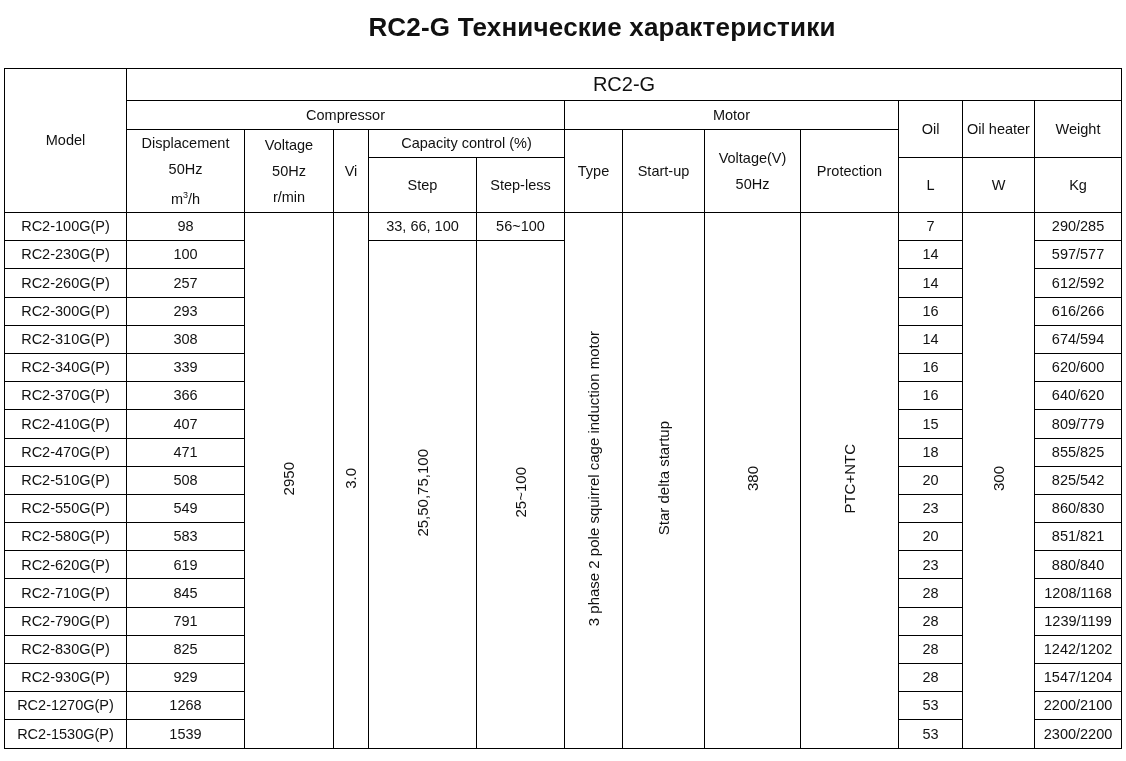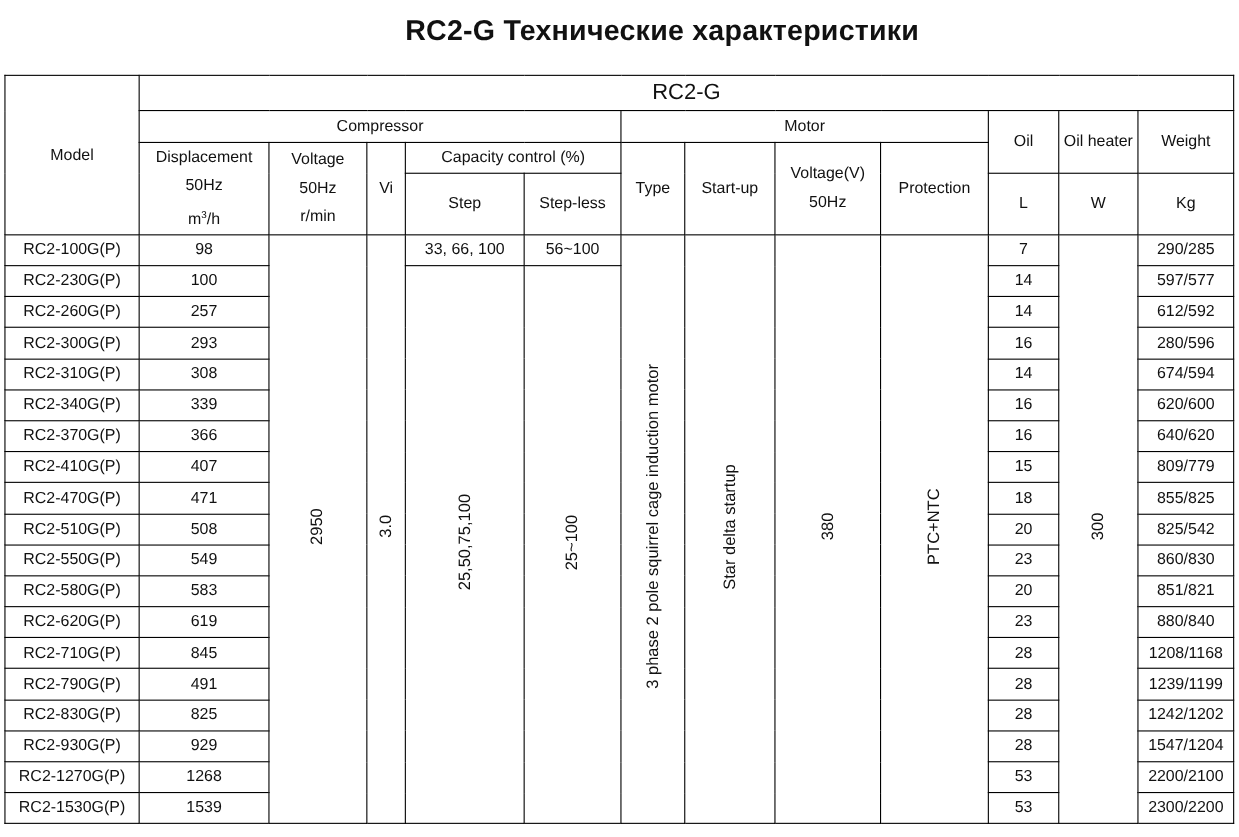--- a/index.html
+++ b/index.html
@@ -105,21 +105,21 @@
       <tr class="data">
         <td>RC2-260G(P)</td>
         <td>257</td>
         <td>14</td>
         <td>612/592</td>
       </tr>
       <tr class="data">
         <td>RC2-300G(P)</td>
         <td>293</td>
         <td>16</td>
-        <td>280/596</td>
+        <td>616/266</td>
       </tr>
       <tr class="data">
         <td>RC2-310G(P)</td>
         <td>308</td>
         <td>14</td>
         <td>674/594</td>
       </tr>
       <tr class="data">
         <td>RC2-340G(P)</td>
         <td>339</td>
@@ -169,21 +169,21 @@
         <td>880/840</td>
       </tr>
       <tr class="data">
         <td>RC2-710G(P)</td>
         <td>845</td>
         <td>28</td>
         <td>1208/1168</td>
       </tr>
       <tr class="data">
         <td>RC2-790G(P)</td>
-        <td>491</td>
+        <td>791</td>
         <td>28</td>
         <td>1239/1199</td>
       </tr>
       <tr class="data">
         <td>RC2-830G(P)</td>
         <td>825</td>
         <td>28</td>
         <td>1242/1202</td>
       </tr>
       <tr class="data">

